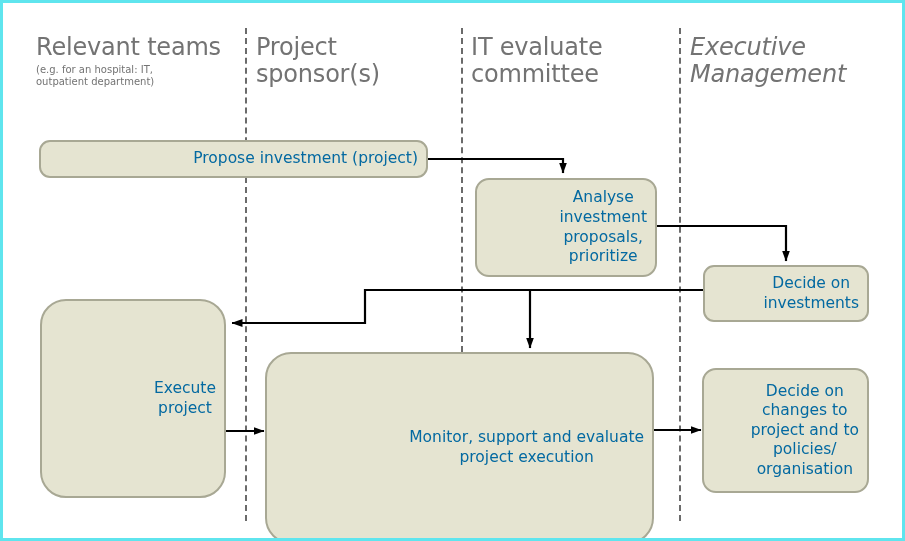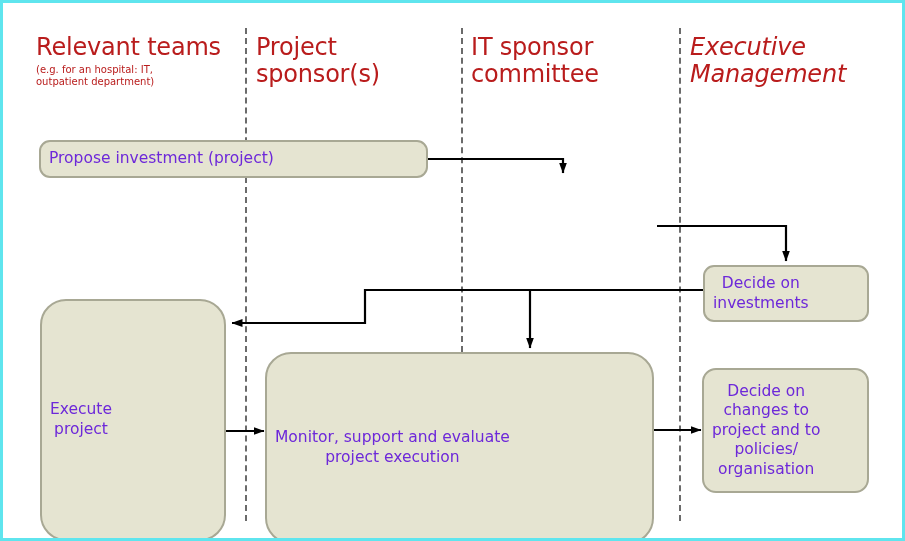--- a/index.html
+++ b/index.html
@@ -18,21 +18,21 @@
     height: 541px;
     box-sizing: border-box;
     background: #ffffff;
     border: 3px solid #5FE5EE;
     overflow: hidden;
   }
 
   
   .lane-header {
     position: absolute;
-    color: #b91c1c;
+    color: #737373;
   }
   .lane-title {
     font-size: 24px;
     line-height: 1.12;
     font-weight: 400;
     letter-spacing: -0.2px;
     white-space: pre-line;
   }
   .lane-sub {
     font-size: 10px;
@@ -50,23 +50,23 @@
 
   
   .node {
     position: absolute;
     box-sizing: border-box;
     background: #E5E4D1;
     border: 2px solid #A8A894;
     border-radius: 14px;
     display: flex;
     align-items: center;
-    justify-content: flex-start;
+    justify-content: flex-end;
     text-align: center;
-    color: #6d28d9;
+    color: #0369a1;
     font-size: 15.5px;
     line-height: 1.26;
     padding: 4px 8px;
     white-space: pre-line;
   }
   .node.wide-radius { border-radius: 11px; }
   .node.big-radius  { border-radius: 26px; }
 
   
   #connectors {
@@ -92,21 +92,21 @@
     <div class="lane-sub">(e.g. for an hospital: IT,
 outpatient department)</div>
   </div>
 
   <div class="lane-header" style="left:253px; top:31px; width:200px;">
     <div class="lane-title">Project
 sponsor(s)</div>
   </div>
 
   <div class="lane-header" style="left:468px; top:31px; width:205px;">
-    <div class="lane-title">IT sponsor
+    <div class="lane-title">IT evaluate
 committee</div>
   </div>
 
   <div class="lane-header" style="left:687px; top:31px; width:210px;font-style:italic;">
     <div class="lane-title">Executive
 Management</div>
   </div>
 
   <svg id="connectors" viewBox="0 0 905 541" xmlns="http://www.w3.org/2000/svg">
     <defs>
@@ -125,27 +125,33 @@
 
     <path d="M 223 428 L 261 428" fill="none" stroke="#000000" stroke-width="2.2" marker-end="url(#arrowhead)"></path>
 
     <path d="M 650 427 L 698 427" fill="none" stroke="#000000" stroke-width="2.2" marker-end="url(#arrowhead)"></path>
   </svg>
 
   <div class="node wide-radius" style="left:36px; top:137px; width:389px; height:38px;">
     <span>Propose investment (project)</span>
   </div>
 
+  <div class="node" style="left:472px; top:175px; width:182px; height:99px;">
+    <span>Analyse
+investment
+proposals,
+prioritize</span>
+  </div>
 
   <div class="node wide-radius" style="left:700px; top:262px; width:166px; height:57px;">
     <span>Decide on
 investments</span>
   </div>
 
-  <div class="node big-radius" style="left:37px; top:296px; width:186px; height:242px;">
+  <div class="node big-radius" style="left:37px; top:296px; width:186px; height:199px;">
     <span>Execute
 project</span>
   </div>
 
   <div class="node big-radius" style="left:262px; top:349px; width:389px; height:192px;">
     <span>Monitor, support and evaluate
 project execution</span>
   </div>
 
   <div class="node" style="left:699px; top:365px; width:167px; height:125px;">

